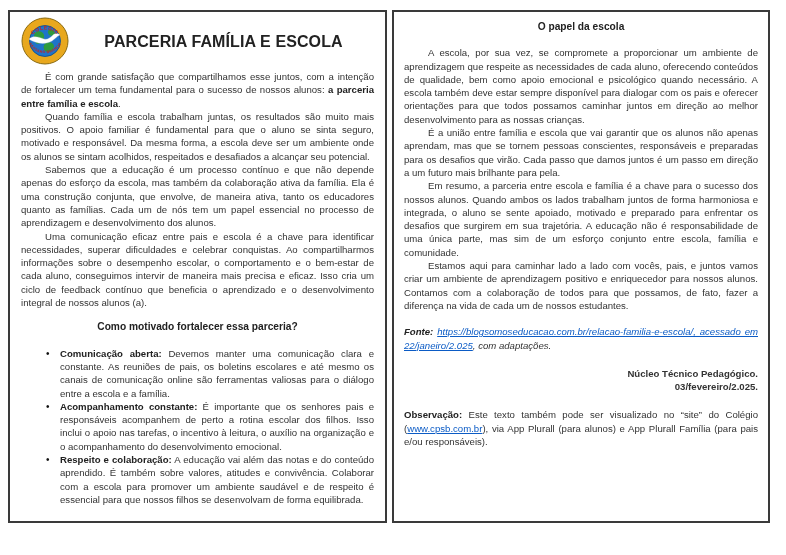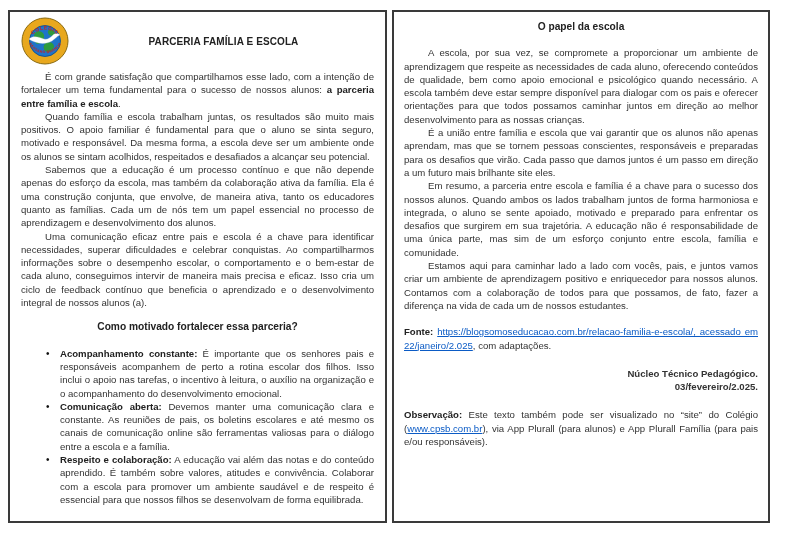--- a/index.html
+++ b/index.html
@@ -22,21 +22,21 @@
     font-size:9.6px;
     line-height:13.3px;
     text-align:justify;
   }
   .box-left{left:8px;width:379px;padding:2px 11px 6px 11px;}
   .box-right{left:392px;width:378px;padding:2px 10px 6px 10px;}
 
   .doc-header{display:flex;height:56px;}
   .logo-wrap{flex:0 0 52px;padding-top:3px;}
   .title-wrap{flex:1;display:flex;align-items:center;justify-content:center;}
-  .doc-title{font-weight:bold;font-size:10px;color:#222222;letter-spacing:.1px;}
+  .doc-title{font-weight:bold;font-size:16px;color:#222222;letter-spacing:.1px;}
 
   p.body-par{margin:0;text-indent:24px;}
   h2.sec-heading{
     margin:11px 0 13px 0;
     font-size:10.2px;
     font-weight:bold;
     text-align:center;
     color:#222222;
   }
   .box-right h2.first{margin-top:6px;}
@@ -49,21 +49,21 @@
   }
   ul.bullet-list li::before{
     content:"\2022";
     position:absolute;
     left:25px;top:0;
     font-size:10px;
     color:#111111;
   }
   .bullet-label,b{font-weight:bold;color:#222222;}
 
-  .fonte-par{margin:13px 0 12px 0;}
+  .fonte-par{margin:13px 0 12px 0;font-style:italic;}
   .link{color:#0b5bc5;text-decoration:underline;cursor:pointer;}
   .signature{margin:15px 0 0 0;text-align:right;font-weight:bold;}
   .obs-par{margin:15px 0 0 0;}
 
   .logo-svg{display:block;}
 </style>
 </head>
 <body>
 
 <div class="page">
@@ -89,40 +89,40 @@
           <text font-size="3.6" font-weight="bold" fill="#c42222" font-family="Liberation Sans, sans-serif" letter-spacing="0.3">
             <textPath href="#arcBottom" startOffset="50%" text-anchor="middle">PÁSSARO BRANCO</textPath>
           </text>
         </svg>
       </div>
       <div class="title-wrap">
         <span class="doc-title">PARCERIA FAMÍLIA E ESCOLA</span>
       </div>
     </div>
 
-    <p class="body-par"><span>É com grande satisfação que compartilhamos esse lado, com a intenção de fortalecer um tema fundamental para o sucesso de nossos alunos: </span><b>a parceria entre família e escola</b><span>.</span></p>
+    <p class="body-par"><span>É com grande satisfação que compartilhamos esse juntos, com a intenção de fortalecer um tema fundamental para o sucesso de nossos alunos: </span><b>a parceria entre família e escola</b><span>.</span></p>
     <p class="body-par">Quando família e escola trabalham juntas, os resultados são muito mais positivos. O apoio familiar é fundamental para que o aluno se sinta seguro, motivado e responsável. Da mesma forma, a escola deve ser um ambiente onde os alunos se sintam acolhidos, respeitados e desafiados a alcançar seu potencial.</p>
     <p class="body-par">Sabemos que a educação é um processo contínuo e que não depende apenas do esforço da escola, mas também da colaboração ativa da família. Ela é uma construção conjunta, que envolve, de maneira ativa, tanto os educadores quanto as famílias. Cada um de nós tem um papel essencial no processo de aprendizagem e desenvolvimento dos alunos.</p>
     <p class="body-par">Uma comunicação eficaz entre pais e escola é a chave para identificar necessidades, superar dificuldades e celebrar conquistas. Ao compartilharmos informações sobre o desempenho escolar, o comportamento e o bem-estar de cada aluno, conseguimos intervir de maneira mais precisa e eficaz. Isso cria um ciclo de feedback contínuo que beneficia o aprendizado e o desenvolvimento integral de nossos alunos (a).</p>
 
     <h2 class="sec-heading">Como motivado fortalecer essa parceria?</h2>
 
     <ul class="bullet-list">
+      <li><span class="bullet-label">Comunicação aberta:</span><span> Devemos manter uma comunicação clara e constante. As reuniões de pais, os boletins escolares e até mesmo os canais de comunicação online são ferramentas valiosas para o diálogo entre a escola e a família.</span></li>
       <li><span class="bullet-label">Acompanhamento constante:</span><span> É importante que os senhores pais e responsáveis acompanhem de perto a rotina escolar dos filhos. Isso inclui o apoio nas tarefas, o incentivo à leitura, o auxílio na organização e o acompanhamento do desenvolvimento emocional.</span></li>
-      <li><span class="bullet-label">Comunicação aberta:</span><span> Devemos manter uma comunicação clara e constante. As reuniões de pais, os boletins escolares e até mesmo os canais de comunicação online são ferramentas valiosas para o diálogo entre a escola e a família.</span></li>
       <li><span class="bullet-label">Respeito e colaboração:</span><span> A educação vai além das notas e do conteúdo aprendido. É também sobre valores, atitudes e convivência. Colaborar com a escola para promover um ambiente saudável e de respeito é essencial para que nossos filhos se desenvolvam de forma equilibrada.</span></li>
     </ul>
   </div>
 
   <div class="box box-right">
 
     <h2 class="sec-heading first">O papel da escola</h2>
     <p class="body-par">A escola, por sua vez, se compromete a proporcionar um ambiente de aprendizagem que respeite as necessidades de cada aluno, oferecendo conteúdos de qualidade, bem como apoio emocional e psicológico quando necessário. A escola também deve estar sempre disponível para dialogar com os pais e oferecer orientações para que todos possamos caminhar juntos em direção ao melhor desenvolvimento para as nossas crianças.</p>
 
-    <p class="body-par">É a união entre família e escola que vai garantir que os alunos não apenas aprendam, mas que se tornem pessoas conscientes, responsáveis e preparadas para os desafios que virão. Cada passo que damos juntos é um passo em direção a um futuro mais brilhante site eles.</p>
+    <p class="body-par">É a união entre família e escola que vai garantir que os alunos não apenas aprendam, mas que se tornem pessoas conscientes, responsáveis e preparadas para os desafios que virão. Cada passo que damos juntos é um passo em direção a um futuro mais brilhante para pela.</p>
     <p class="body-par">Em resumo, a parceria entre escola e família é a chave para o sucesso dos nossos alunos. Quando ambos os lados trabalham juntos de forma harmoniosa e integrada, o aluno se sente apoiado, motivado e preparado para enfrentar os desafios que surgirem em sua trajetória. A educação não é responsabilidade de uma única parte, mas sim de um esforço conjunto entre escola, família e comunidade.</p>
     <p class="body-par">Estamos aqui para caminhar lado a lado com vocês, pais, e juntos vamos criar um ambiente de aprendizagem positivo e enriquecedor para nossos alunos. Contamos com a colaboração de todos para que possamos, de fato, fazer a diferença na vida de cada um de nossos estudantes.</p>
 
     <p class="fonte-par"><b>Fonte: </b><a class="link">https://blogsomoseducacao.com.br/relacao-familia-e-escola/, acessado em 22/janeiro/2.025</a><span>, com adaptações.</span></p>
 
     <p class="signature"><span>Núcleo Técnico Pedagógico.</span><br><span>03/fevereiro/2.025.</span></p>
 
     <p class="obs-par"><b>Observação:</b><span> Este texto também pode ser visualizado no “site” do Colégio (</span><a class="link">www.cpsb.com.br</a><span>), via App Plurall (para alunos) e App Plurall Família (para pais e/ou responsáveis).</span></p>
   </div>
 

